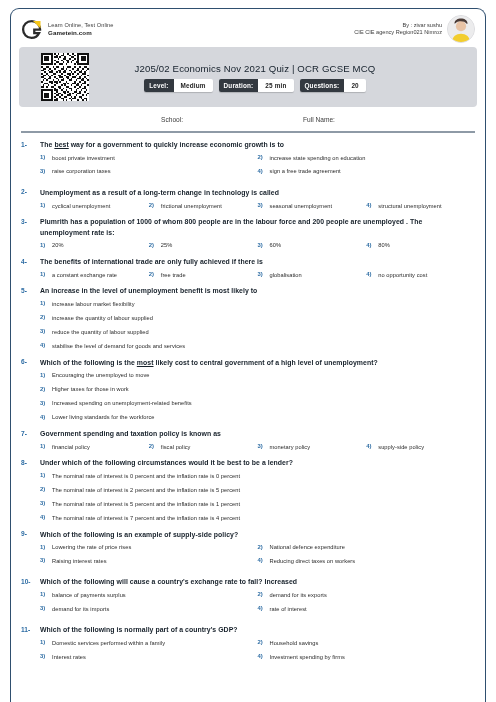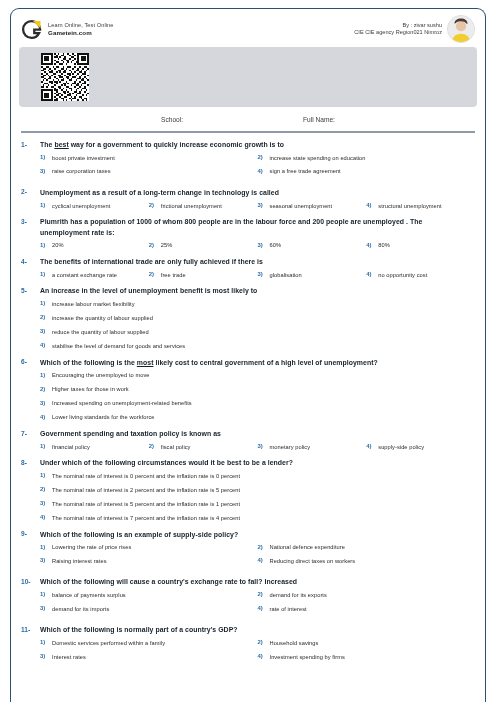--- a/index.html
+++ b/index.html
@@ -366,20 +366,37 @@
             <rect x="8" y="28" width="2" height="1"></rect>
               <rect x="13" y="28" width="1" height="1"></rect>
               <rect x="15" y="28" width="1" height="1"></rect>
               <rect x="18" y="28" width="1" height="1"></rect>
               <rect x="22" y="28" width="1" height="1"></rect>
               <rect x="25" y="28" width="1" height="1"></rect>
               <rect x="27" y="28" width="1" height="1"></rect>
           </g>
         </svg>
       </span>
+      <div class="title-mid">
+        <div class="quiz-title">J205/02 Economics Nov 2021 Quiz | OCR GCSE MCQ</div>
+        <div class="badges">
+          <span class="badge">
+            <span class="k">Level:</span>
+            <span class="v">Medium</span>
+          </span>
+          <span class="badge">
+            <span class="k">Duration:</span>
+            <span class="v">25 min</span>
+          </span>
+          <span class="badge">
+            <span class="k">Questions:</span>
+            <span class="v">20</span>
+          </span>
+        </div>
+      </div>
       <span class="qr-spacer"></span>
     </div>
 
     <div class="idrow">
       <span>School:</span>
       <span>Full Name:</span>
     </div>
     <div class="rule"></div>
 
     <div class="qlist">

